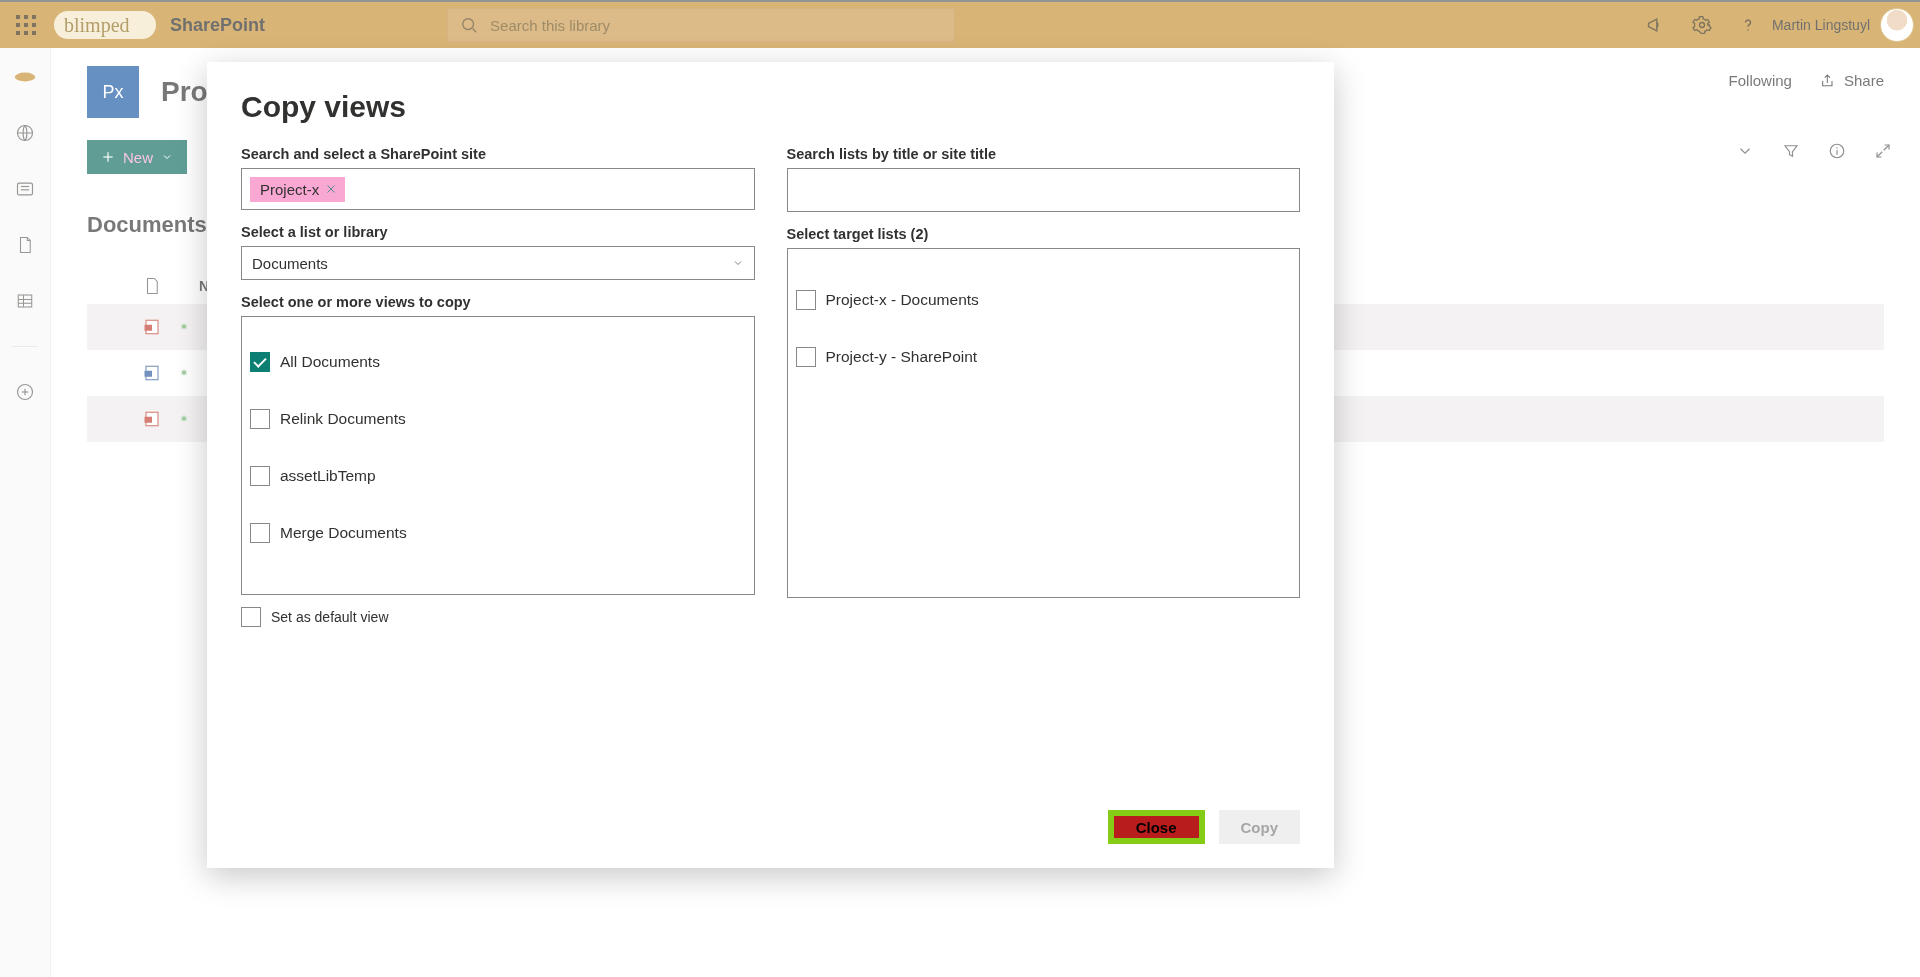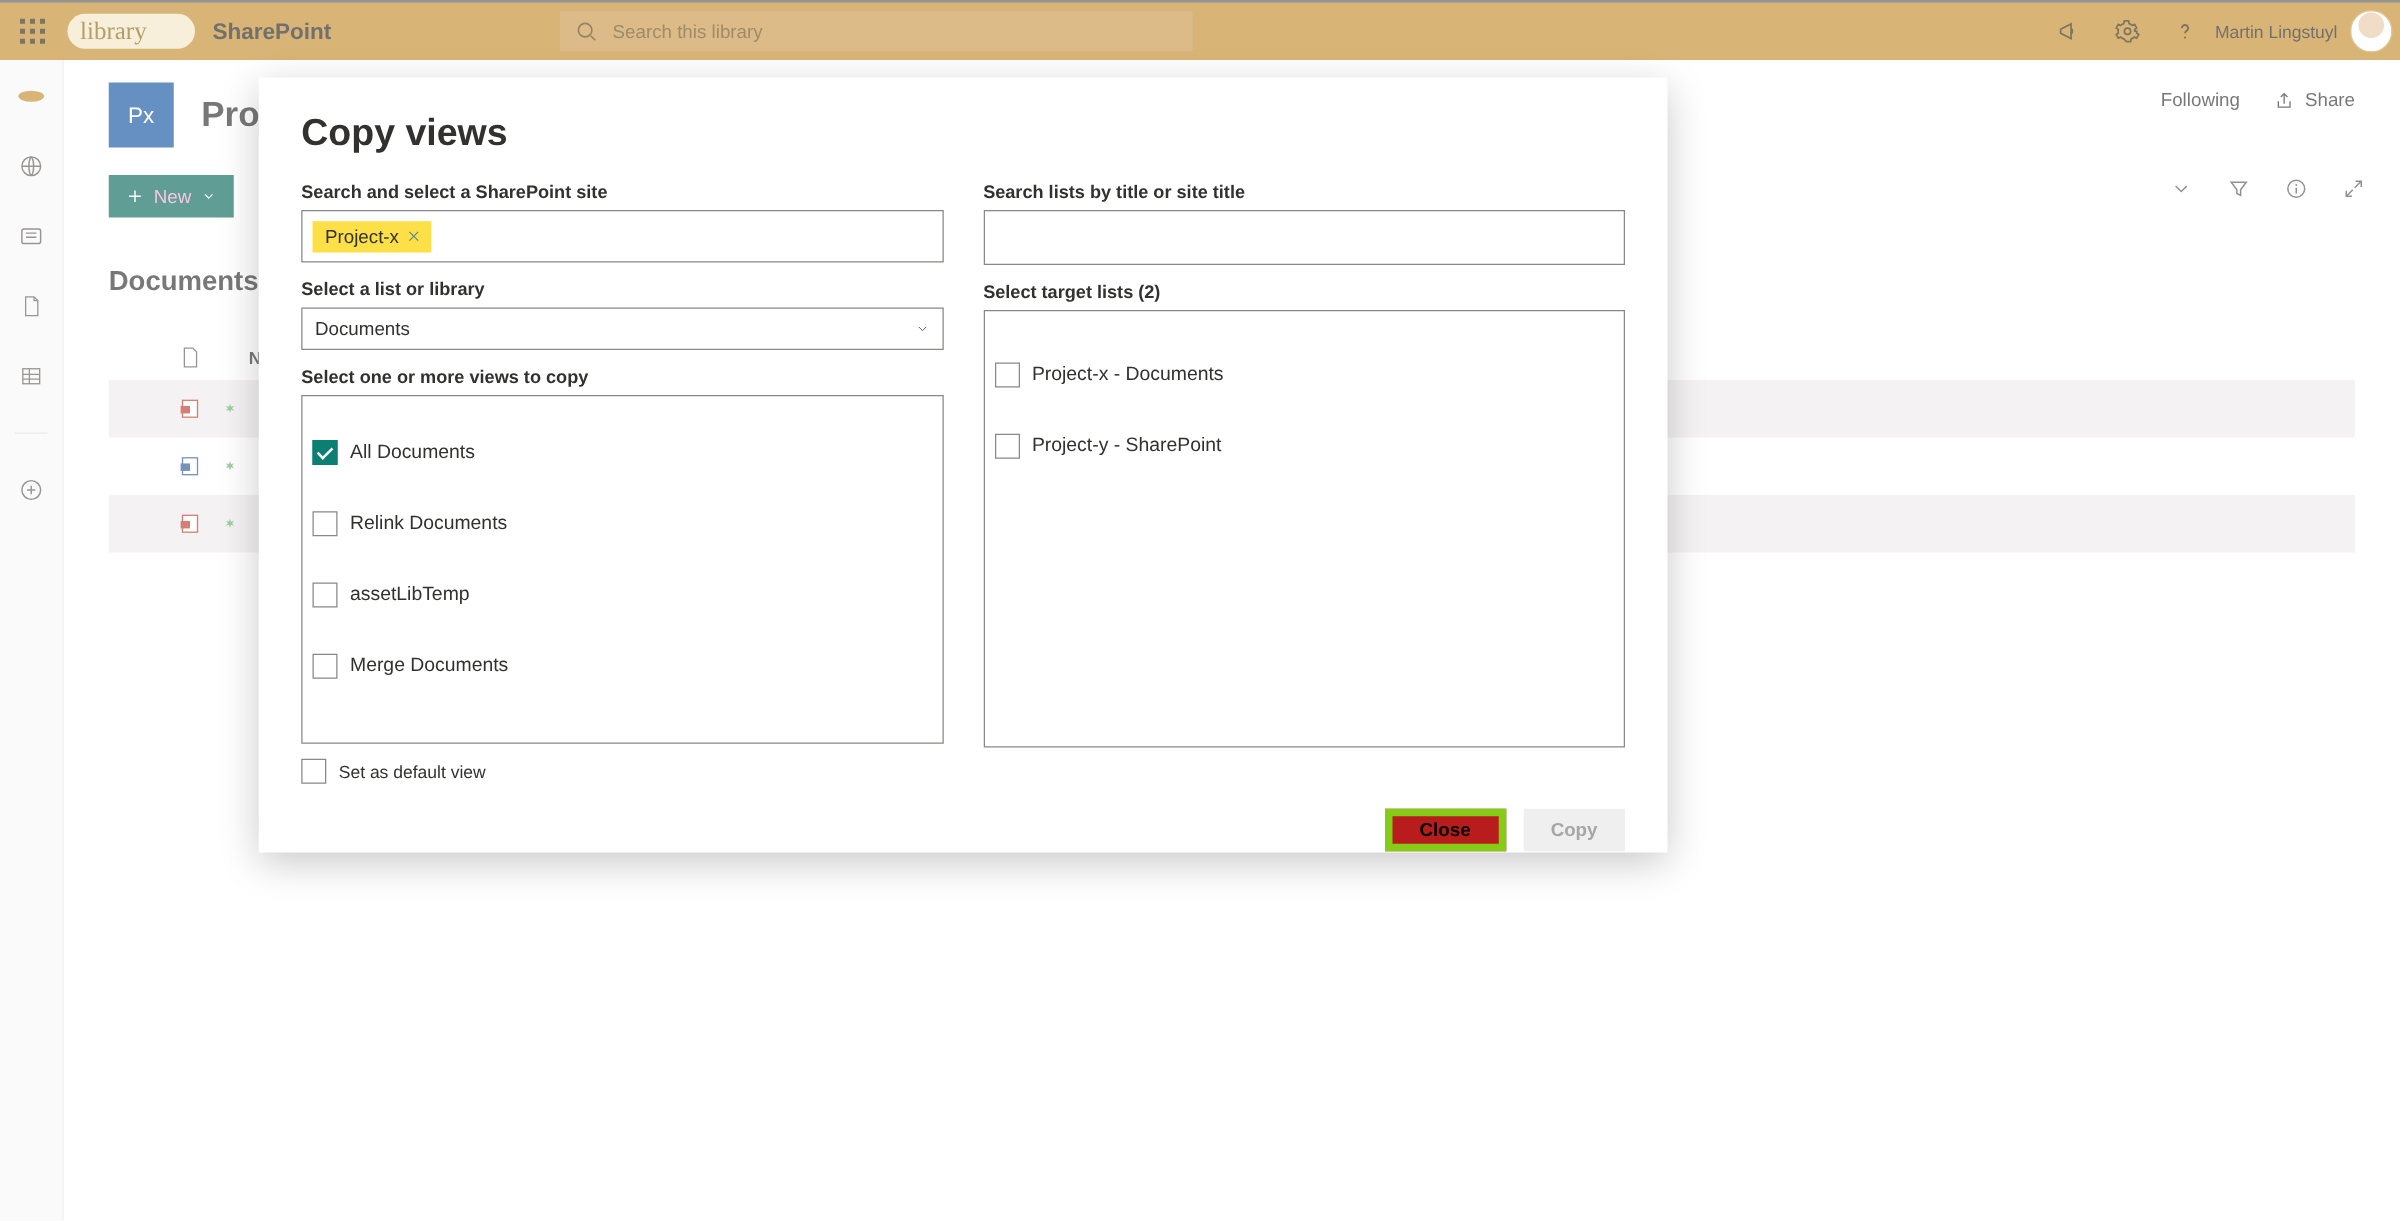--- a/index.html
+++ b/index.html
@@ -44,27 +44,27 @@
   .lib-title { margin-top:38px; font-size:22px; font-weight:600; }
   .file-list { margin-top:30px; }
   .row { height:46px; display:flex; align-items:center; padding-left:56px; gap:18px; }
   .row.sel { background:#eeeceb; }
   .file-ico { width:18px; height:18px; }
   .new-dot { width:10px; height:10px; }
   .row span.fname { font-size:15px; }
 
   
   .scrim { position:absolute; inset:0; background:rgba(255,255,255,0.35); z-index:10; }
-  .dialog { position:absolute; z-index:20; top:62px; left:207px; width:1127px; height:620px; background:#fff; box-shadow:0 8px 30px rgba(0,0,0,0.22); padding: 28px 34px 24px; display:flex; flex-direction:column; }
+  .dialog { position:absolute; z-index:20; top:62px; left:207px; width:1127px; height:806px; background:#fff; box-shadow:0 8px 30px rgba(0,0,0,0.22); padding: 28px 34px 24px; display:flex; flex-direction:column; }
   .dlg-title { font-size:30px; font-weight:700; margin-bottom:22px; }
   .dlg-grid { display:grid; grid-template-columns: 1fr 1fr; gap: 20px 32px; flex:1; }
   .field-label { font-size:14.5px; font-weight:600; margin-bottom:6px; display:block; }
   .input, .select, .listbox, .textinput { border:1px solid #8a8886; width:100%; font-size:15px; }
   .input { height:42px; padding:6px 8px; display:flex; align-items:center; gap:8px; }
-  .chip { background:#fde047; padding: 4px 8px 4px 10px; display:flex; align-items:center; gap:6px; font-size:15px; }
+  .chip { background:#f9a8d4; padding: 4px 8px 4px 10px; display:flex; align-items:center; gap:6px; font-size:15px; }
   .chip .x { color:#5b8c8a; cursor:pointer; }
   .textinput { height:44px; padding:0 10px; outline:none; }
   .select { height:34px; display:flex; align-items:center; justify-content:space-between; padding:0 10px; cursor:pointer; }
   .listbox { height:279px; padding:2px 8px; overflow:auto; }
   .big-listbox { height:350px; padding:8px; }
   .chk-row { display:flex; align-items:center; gap:10px; height:28px;margin-top:29px; }
   .chk { width:20px; height:20px; border:1px solid #8a8886; display:flex; align-items:center; justify-content:center; cursor:pointer; flex-shrink:0; }
   .chk.checked { background:#0b7f72; border-color:#0b7f72; }
   .chk.checked::after { content:""; width:10px; height:5px; border-left:2px solid #fff; border-bottom:2px solid #fff; transform: rotate(-45deg) translate(1px,-1px); }
   .chk-row .lbl { font-size:15.5px; }
@@ -89,21 +89,21 @@
         <span></span>
         <span></span>
         <span></span>
         <span></span>
         <span></span>
         <span></span>
         <span></span>
       </div>
   </div>
   <div class="logo-wrap">
-    <div class="blimped-badge">library</div>
+    <div class="blimped-badge">blimped</div>
     <div class="sp-title">SharePoint</div>
   </div>
   <div class="searchbox">
     <svg width="18" height="18" viewBox="0 0 20 20" fill="none" stroke="#5a4214" stroke-width="1.5">
         <circle cx="9" cy="9" r="6"></circle>
         <line x1="14" y1="14" x2="18" y2="18"></line>
       </svg>
     <input type="text" placeholder="Search this library" style="">
   </div>
   <div class="spacer"></div>

